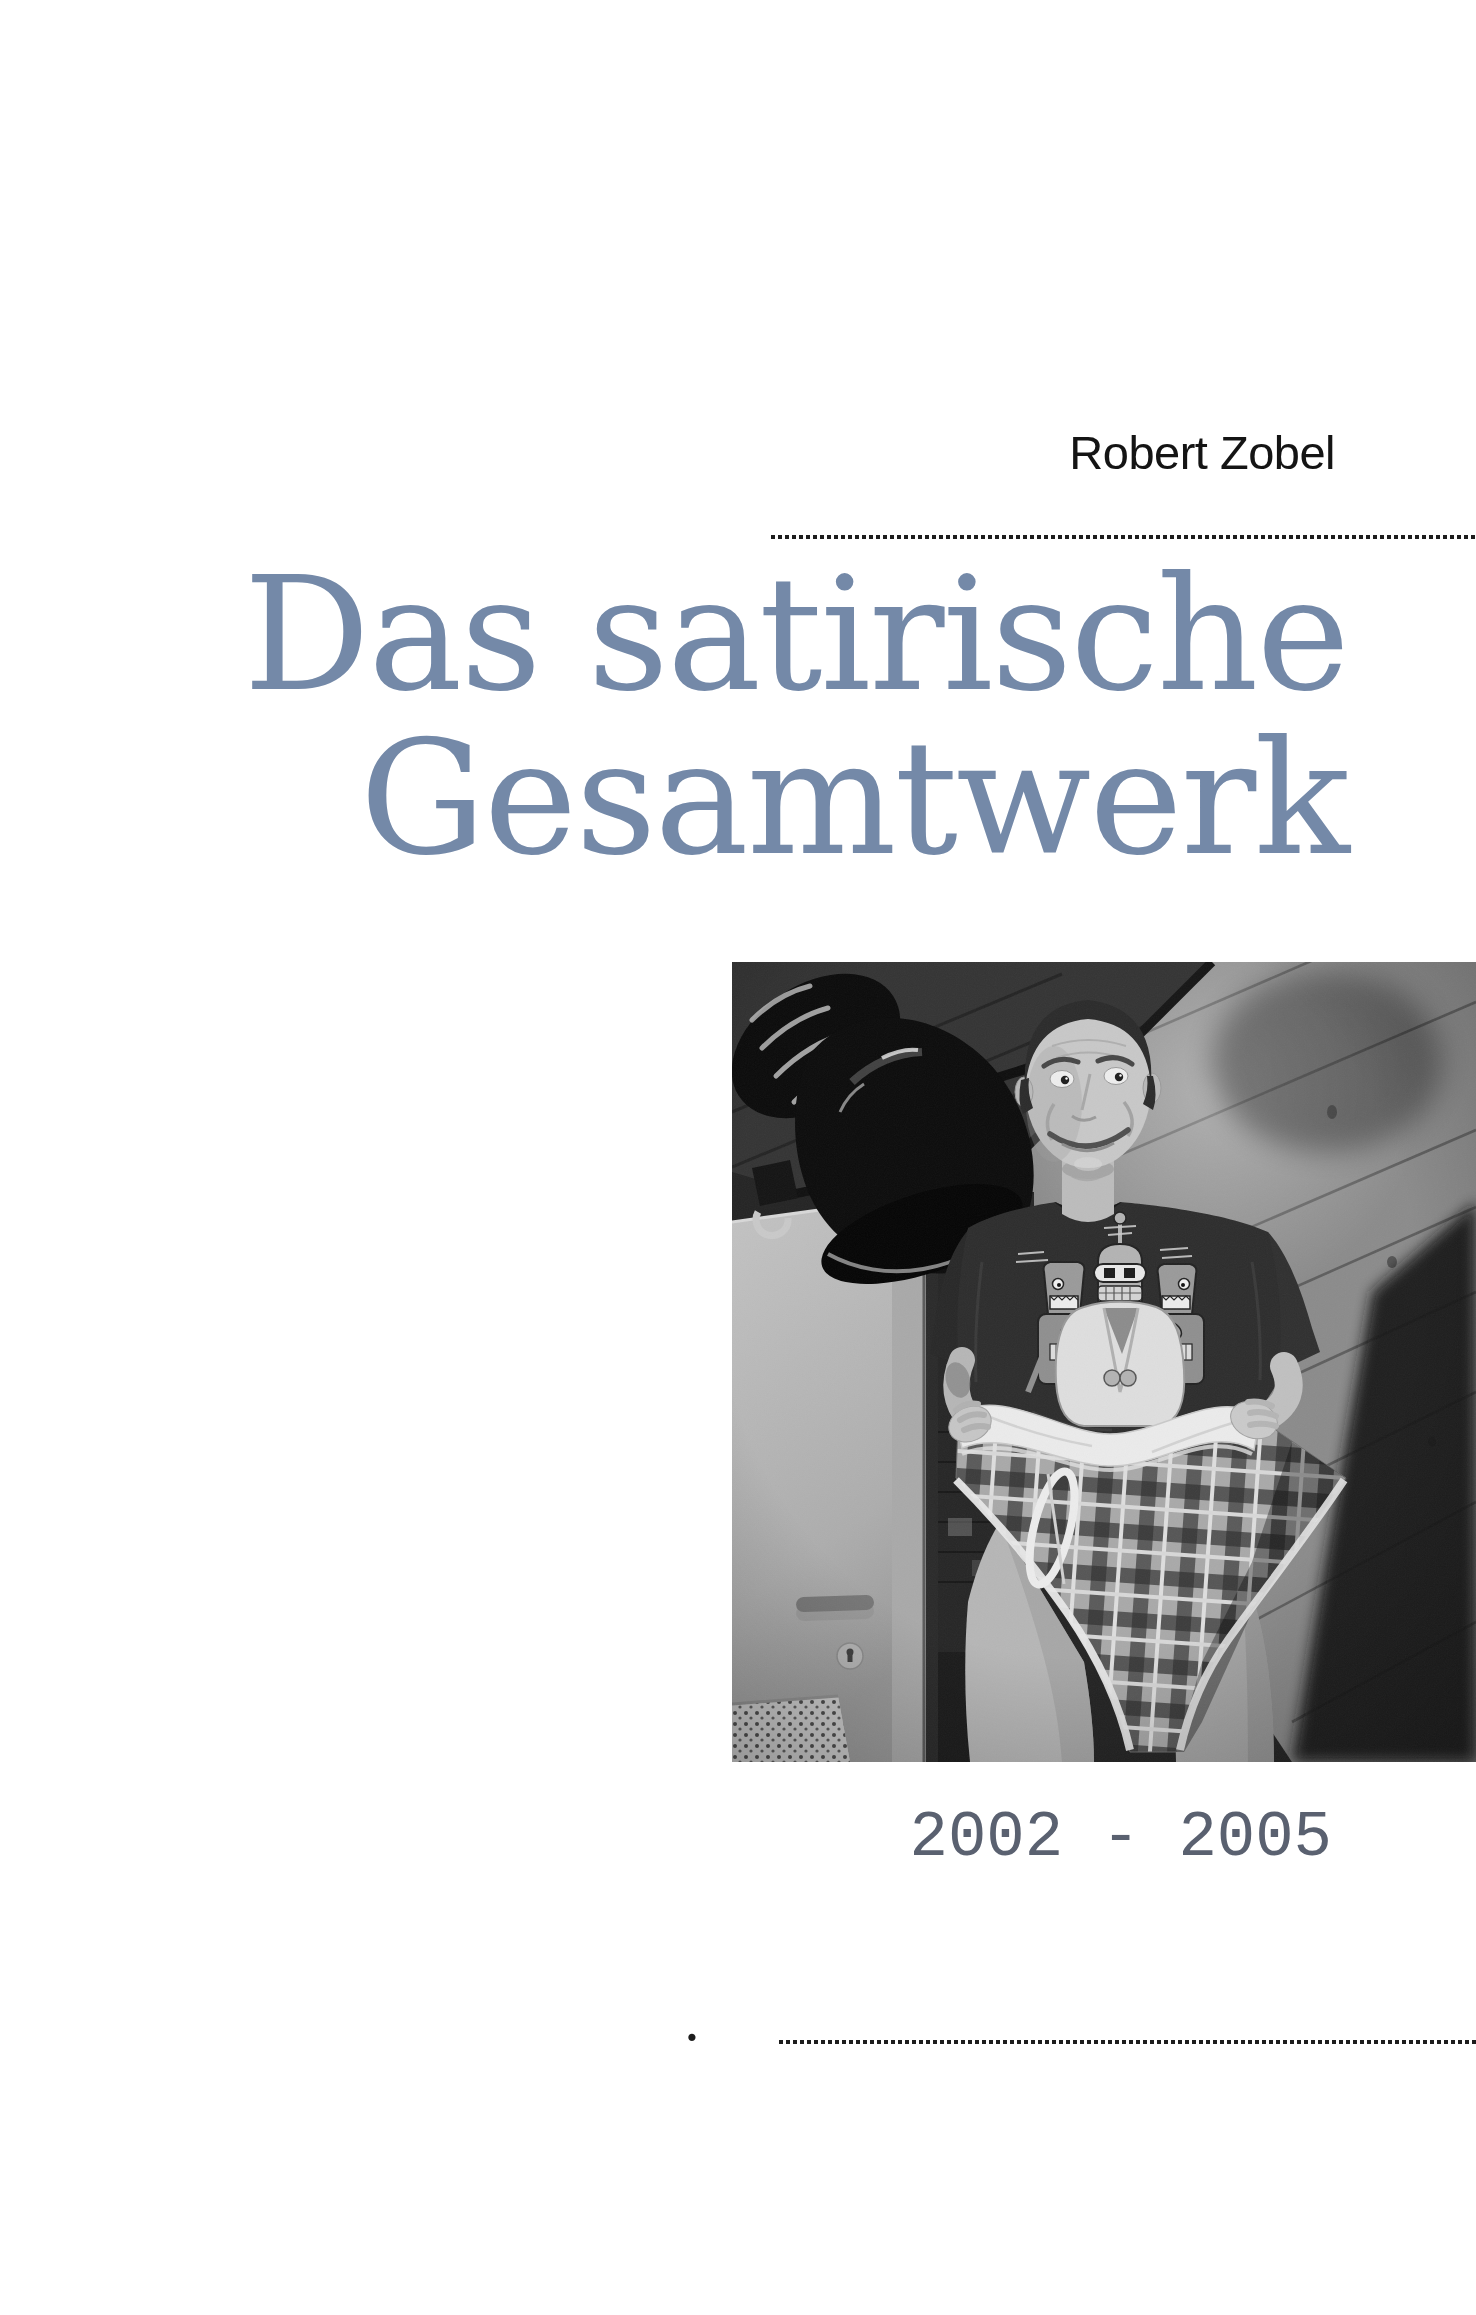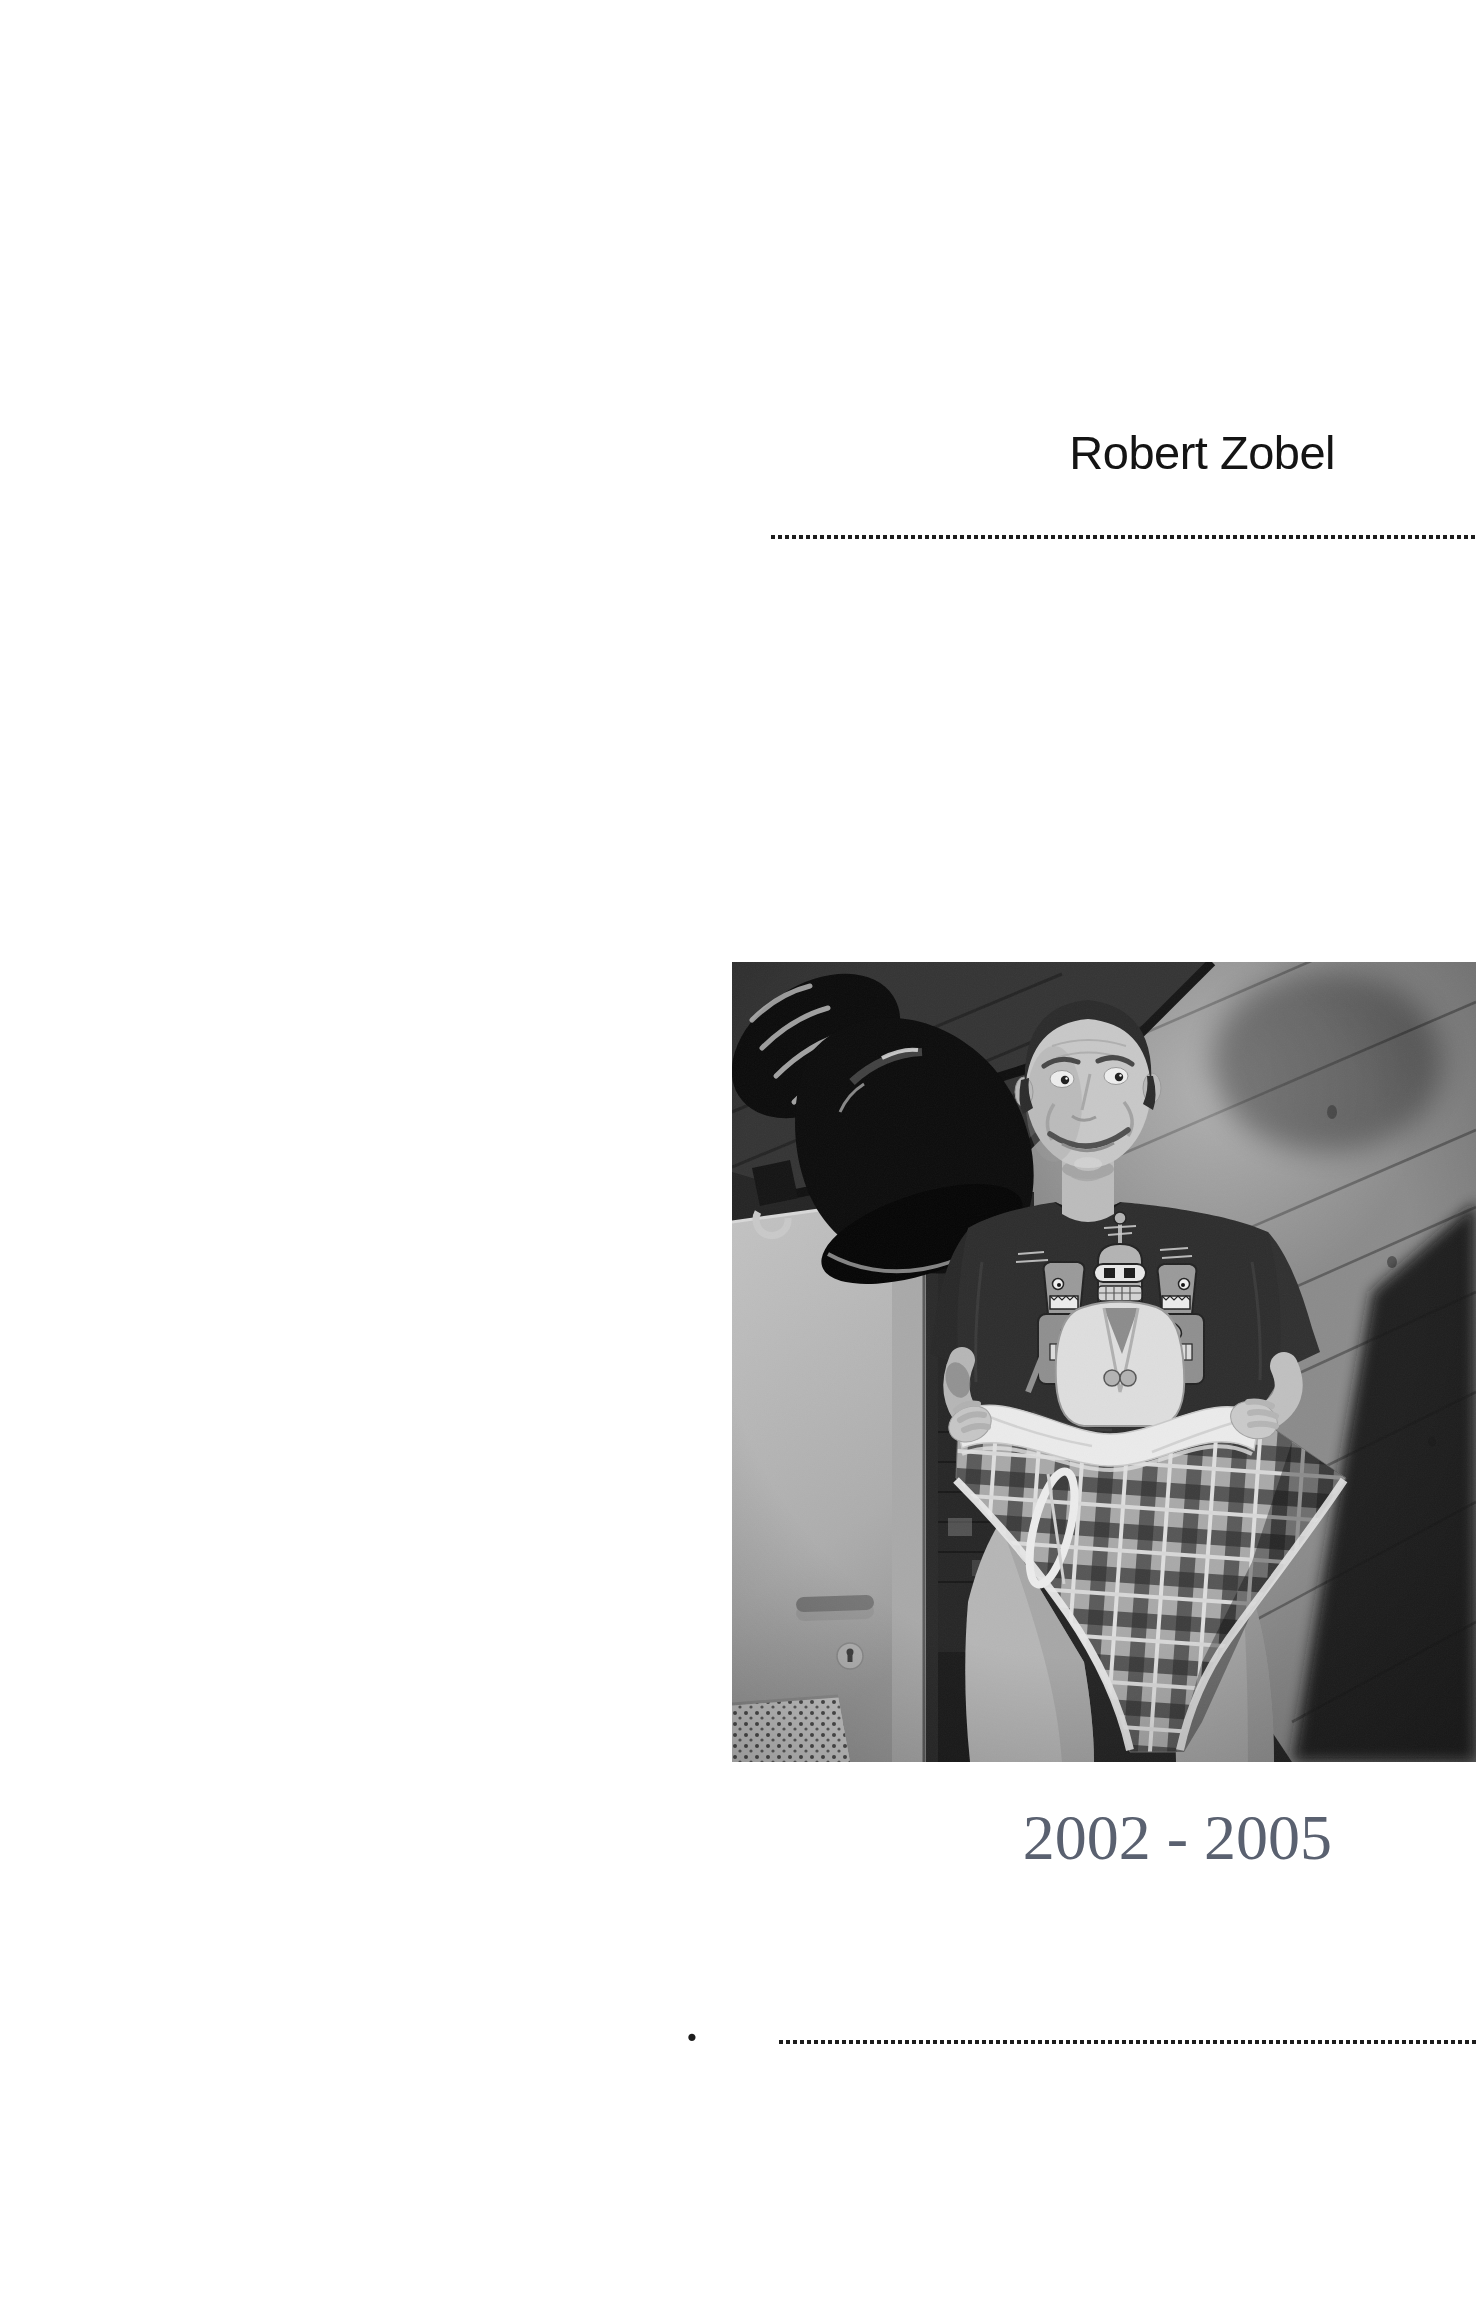--- a/index.html
+++ b/index.html
@@ -40,40 +40,44 @@
     text-align:right;white-space:nowrap;
   }
   .title span{display:block;}
   .photo{
     position:absolute;left:732px;top:962px;width:744px;height:800px;
     background:#242424;
   }
   .photo svg{display:block;width:744px;height:800px;}
   .subtitle{
     position:absolute;right:144px;top:1806px;
-    font-family:Liberation Serif, serif;
+    font-family:Liberation Mono, monospace;
     font-size:64px;line-height:1;
     color:var(--subtitle-text);white-space:nowrap;
   }
   .sep-dot{
     position:absolute;left:683px;top:1993px;
     font-family:"DejaVu Serif",serif;
     font-size:56px;line-height:1;
     color:var(--rule-dots);
   }
 </style>
 </head>
 <body>
 
 <div class="cover">
 
   <div class="author">Robert Zobel</div>
 
   <div class="rule rule-top"></div>
 
+  <h1 class="title">
+      <span>Das satirische</span>
+      <span>Gesamtwerk</span>
+    </h1>
 
   <div class="photo">
     <svg viewBox="0 0 744 800" xmlns="http://www.w3.org/2000/svg">
       <defs>
         <pattern id="plaid" width="44" height="44" patternUnits="userSpaceOnUse" patternTransform="rotate(4)">
           <rect width="44" height="44" fill="#a9a9a9"></rect>
           <rect x="5" width="15" height="44" fill="#5a5a5a"></rect>
           <rect y="5" width="44" height="15" fill="#565656"></rect>
           <rect x="5" y="5" width="15" height="15" fill="#3c3c3c"></rect>
           <rect x="30" width="4" height="44" fill="#dedede"></rect>

